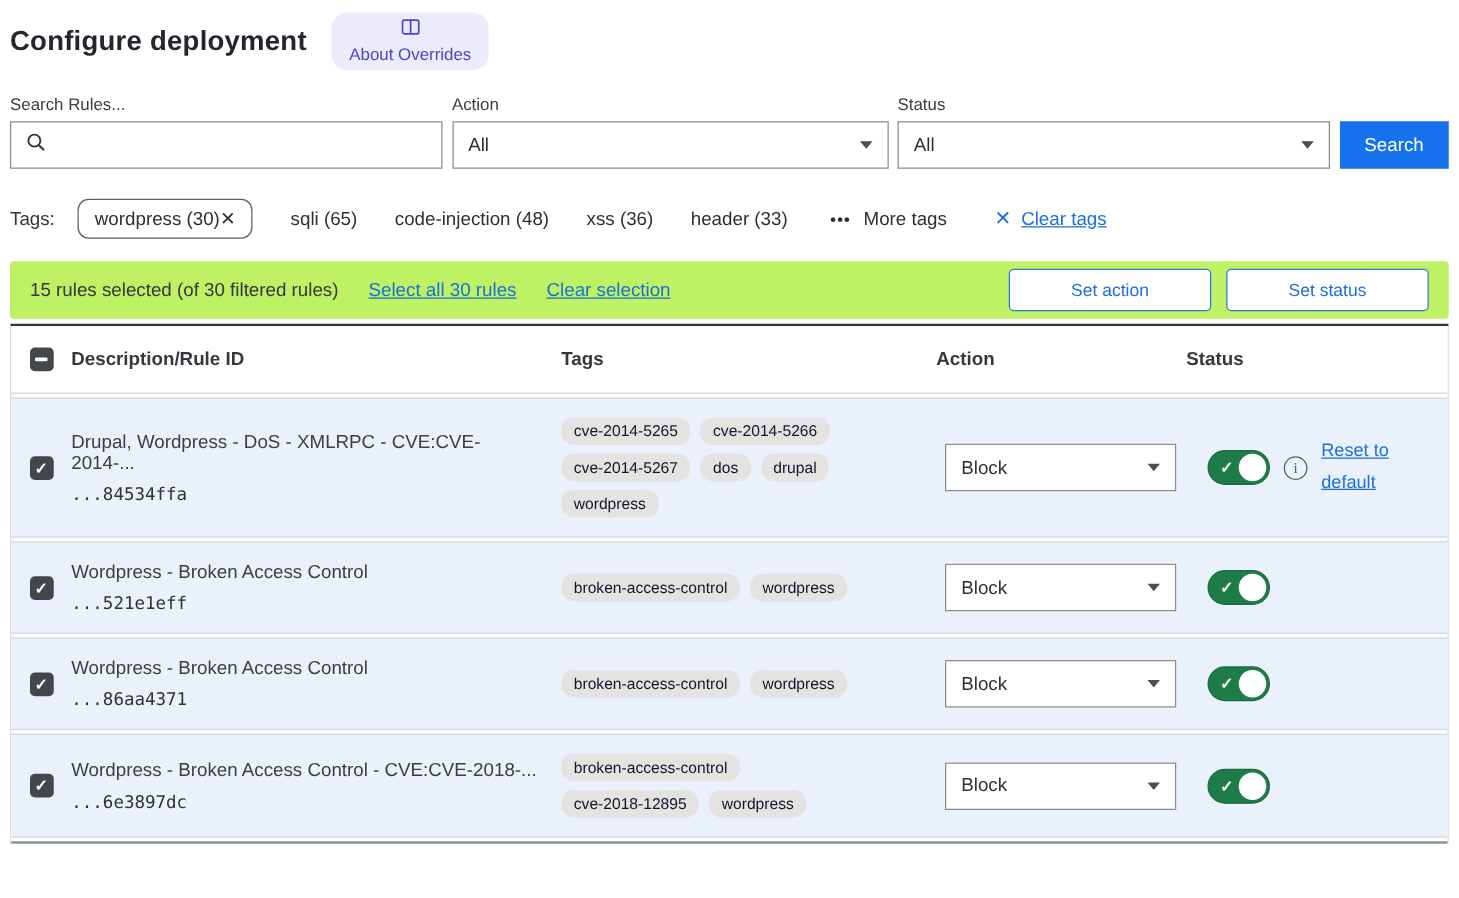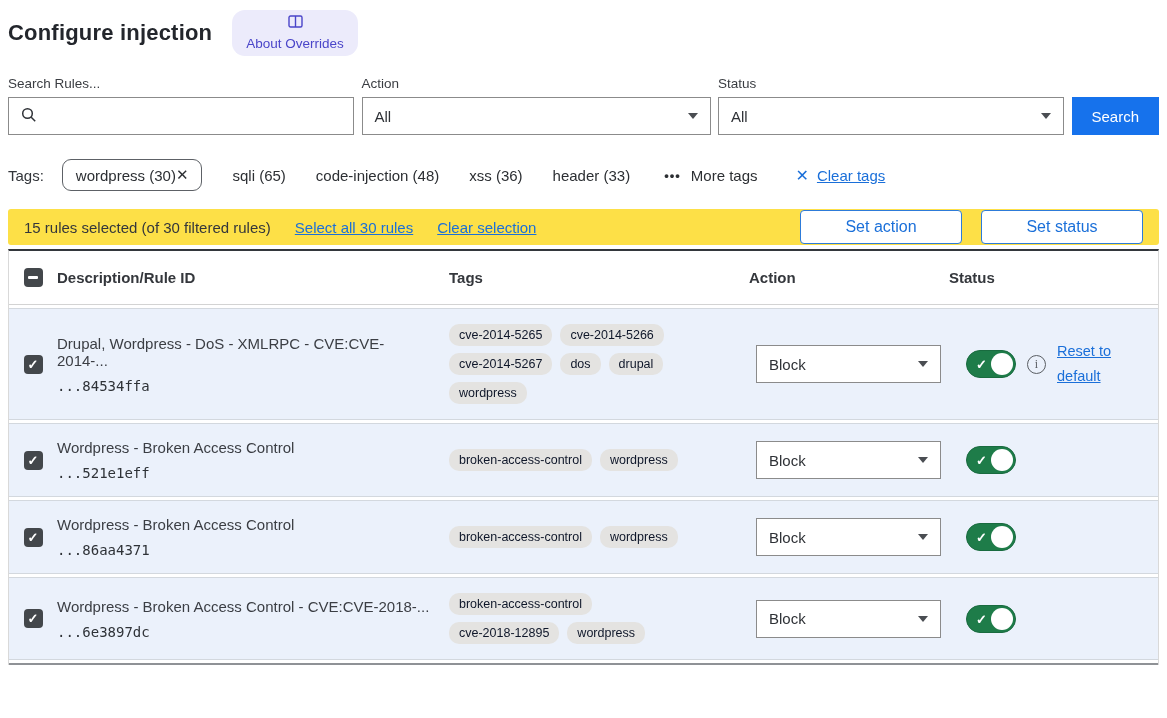--- a/index.html
+++ b/index.html
@@ -57,29 +57,29 @@
   .tag-filters { display:flex; align-items:center; }
   .tag-filter { font-size:15px; color:#2c2f33; margin-left:30px; cursor:pointer; }
   .more-tags { display:inline-flex; align-items:center; gap:10px; margin-left:34px; font-size:15px; color:#2c2f33; cursor:pointer; }
   .more-dots { letter-spacing:1px; font-weight:700; font-size:13px; color:#2c2f33; }
   .clear-tags { display:inline-flex; align-items:center; gap:8px; margin-left:38px; cursor:pointer; color:#1A6FD9; font-size:15px; }
   .clear-tags .lbl { text-decoration:underline; }
   .clear-x { font-size:16px; }
 
   
   .selbar {
-    margin-top:16px; height:36px; background:#fde047; border-radius:3px;
+    margin-top:16px; height:46px; background:#bef264; border-radius:3px;
     display:flex; align-items:center; padding:0 16px;
   }
   .sel-summary { font-size:15px; color:#33363b; }
   .sel-link { color:#1A6FD9; font-size:15px; text-decoration:underline; margin-left:24px; cursor:pointer; }
   .sel-actions { margin-left:auto; display:flex; gap:12px; }
   .outline-btn {
     width:162px; height:34px; background:#fff; border:1px solid #2d7bd9; border-radius:4px;
-    color:#1A6FD9; font-size:16px; font-family:"Liberation Sans", sans-serif; cursor:pointer;margin-left:7px;
+    color:#1A6FD9; font-size:14px; font-family:"Liberation Sans", sans-serif; cursor:pointer;
   }
 
   
   .rules-table { margin-top:4px; border-top:2px solid #33373c; border-left:1px solid #d9d9d9; border-right:1px solid #d9d9d9; }
   .t-grid { display:grid; grid-template-columns:48px 392px 300px 200px 1fr; align-items:center; }
   .t-head { height:54px; background:#fff; border-bottom:1px solid #d3d3d3; }
   .t-head .th { font-size:15px; font-weight:700; color:#34373c; }
   .t-row { background:#EBF1FB; border-top:1px solid #d3d8de; border-bottom:1px solid #d3d8de; margin-top:3px; padding:15px 0; }
   .cell-check { display:flex; justify-content:center; }
   .checkbox {
@@ -112,21 +112,21 @@
   }
   .reset-link { width:62px; color:#1A6FD9; font-size:14.5px; text-decoration:underline; line-height:1.7; cursor:pointer; }
   .table-bottom { margin-top:3px; border-top:2px solid #8f9296; height:2px; }
 </style>
 </head>
 <body>
 
 <div class="page">
 
   <div class="hdr">
-    <div class="title">Configure injection</div>
+    <div class="title">Configure deployment</div>
     <div class="about-badge">
       <span>
         <svg width="15" height="13" viewBox="0 0 15 13">
             <rect x="1" y="1" width="13" height="11" rx="1.5" fill="none" stroke="#4A45C9" stroke-width="1.4"></rect>
             <line x1="7.5" y1="1" x2="7.5" y2="12" stroke="#4A45C9" stroke-width="1.4"></line>
           </svg>
       </span>
       <span>About Overrides</span>
     </div>
   </div>

